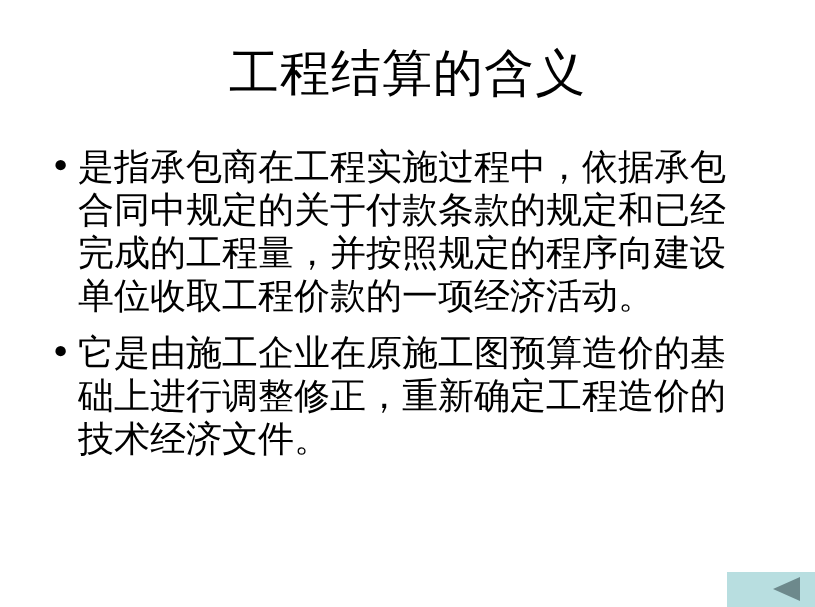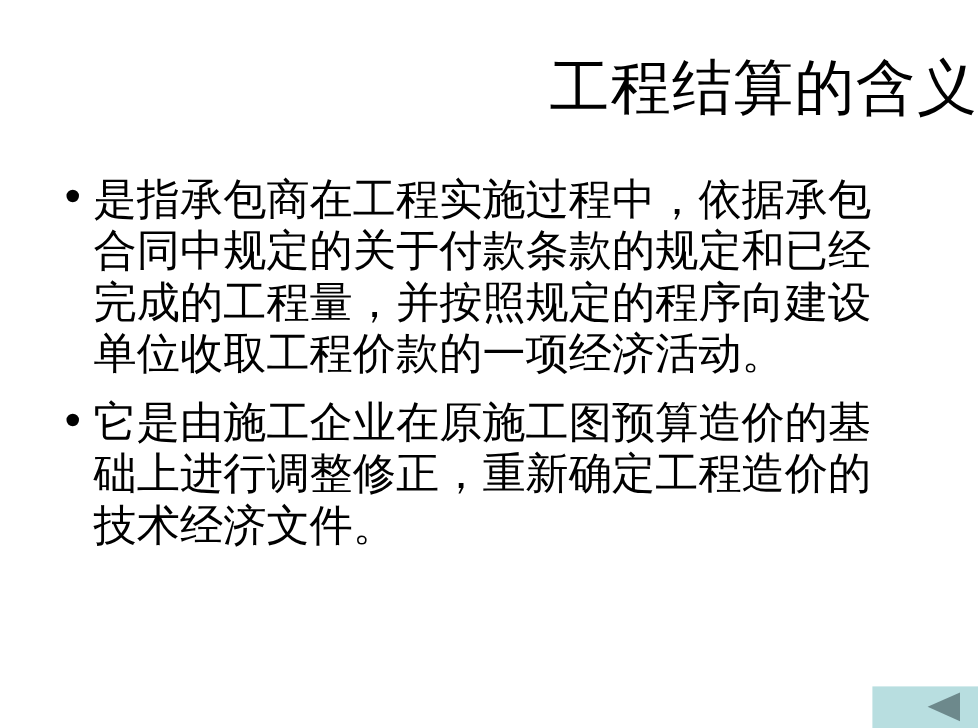--- a/index.html
+++ b/index.html
@@ -14,21 +14,21 @@
       background: #ffffff;
       overflow: hidden;
       color: #000000;
       font-family: "DejaVu Serif", "Liberation Serif", serif;
     }
     .slide-title {
       position: absolute;
       top: 43px;
       left: 0;
       width: 100%;
-      text-align: right;
+      text-align: center;
       font-size: 50px;
       font-weight: 400;
       line-height: 1.2;
       letter-spacing: 1px;
       white-space: nowrap;
     }
     .bullet-list {
       position: absolute;
       top: 145px;
       left: 50px;

